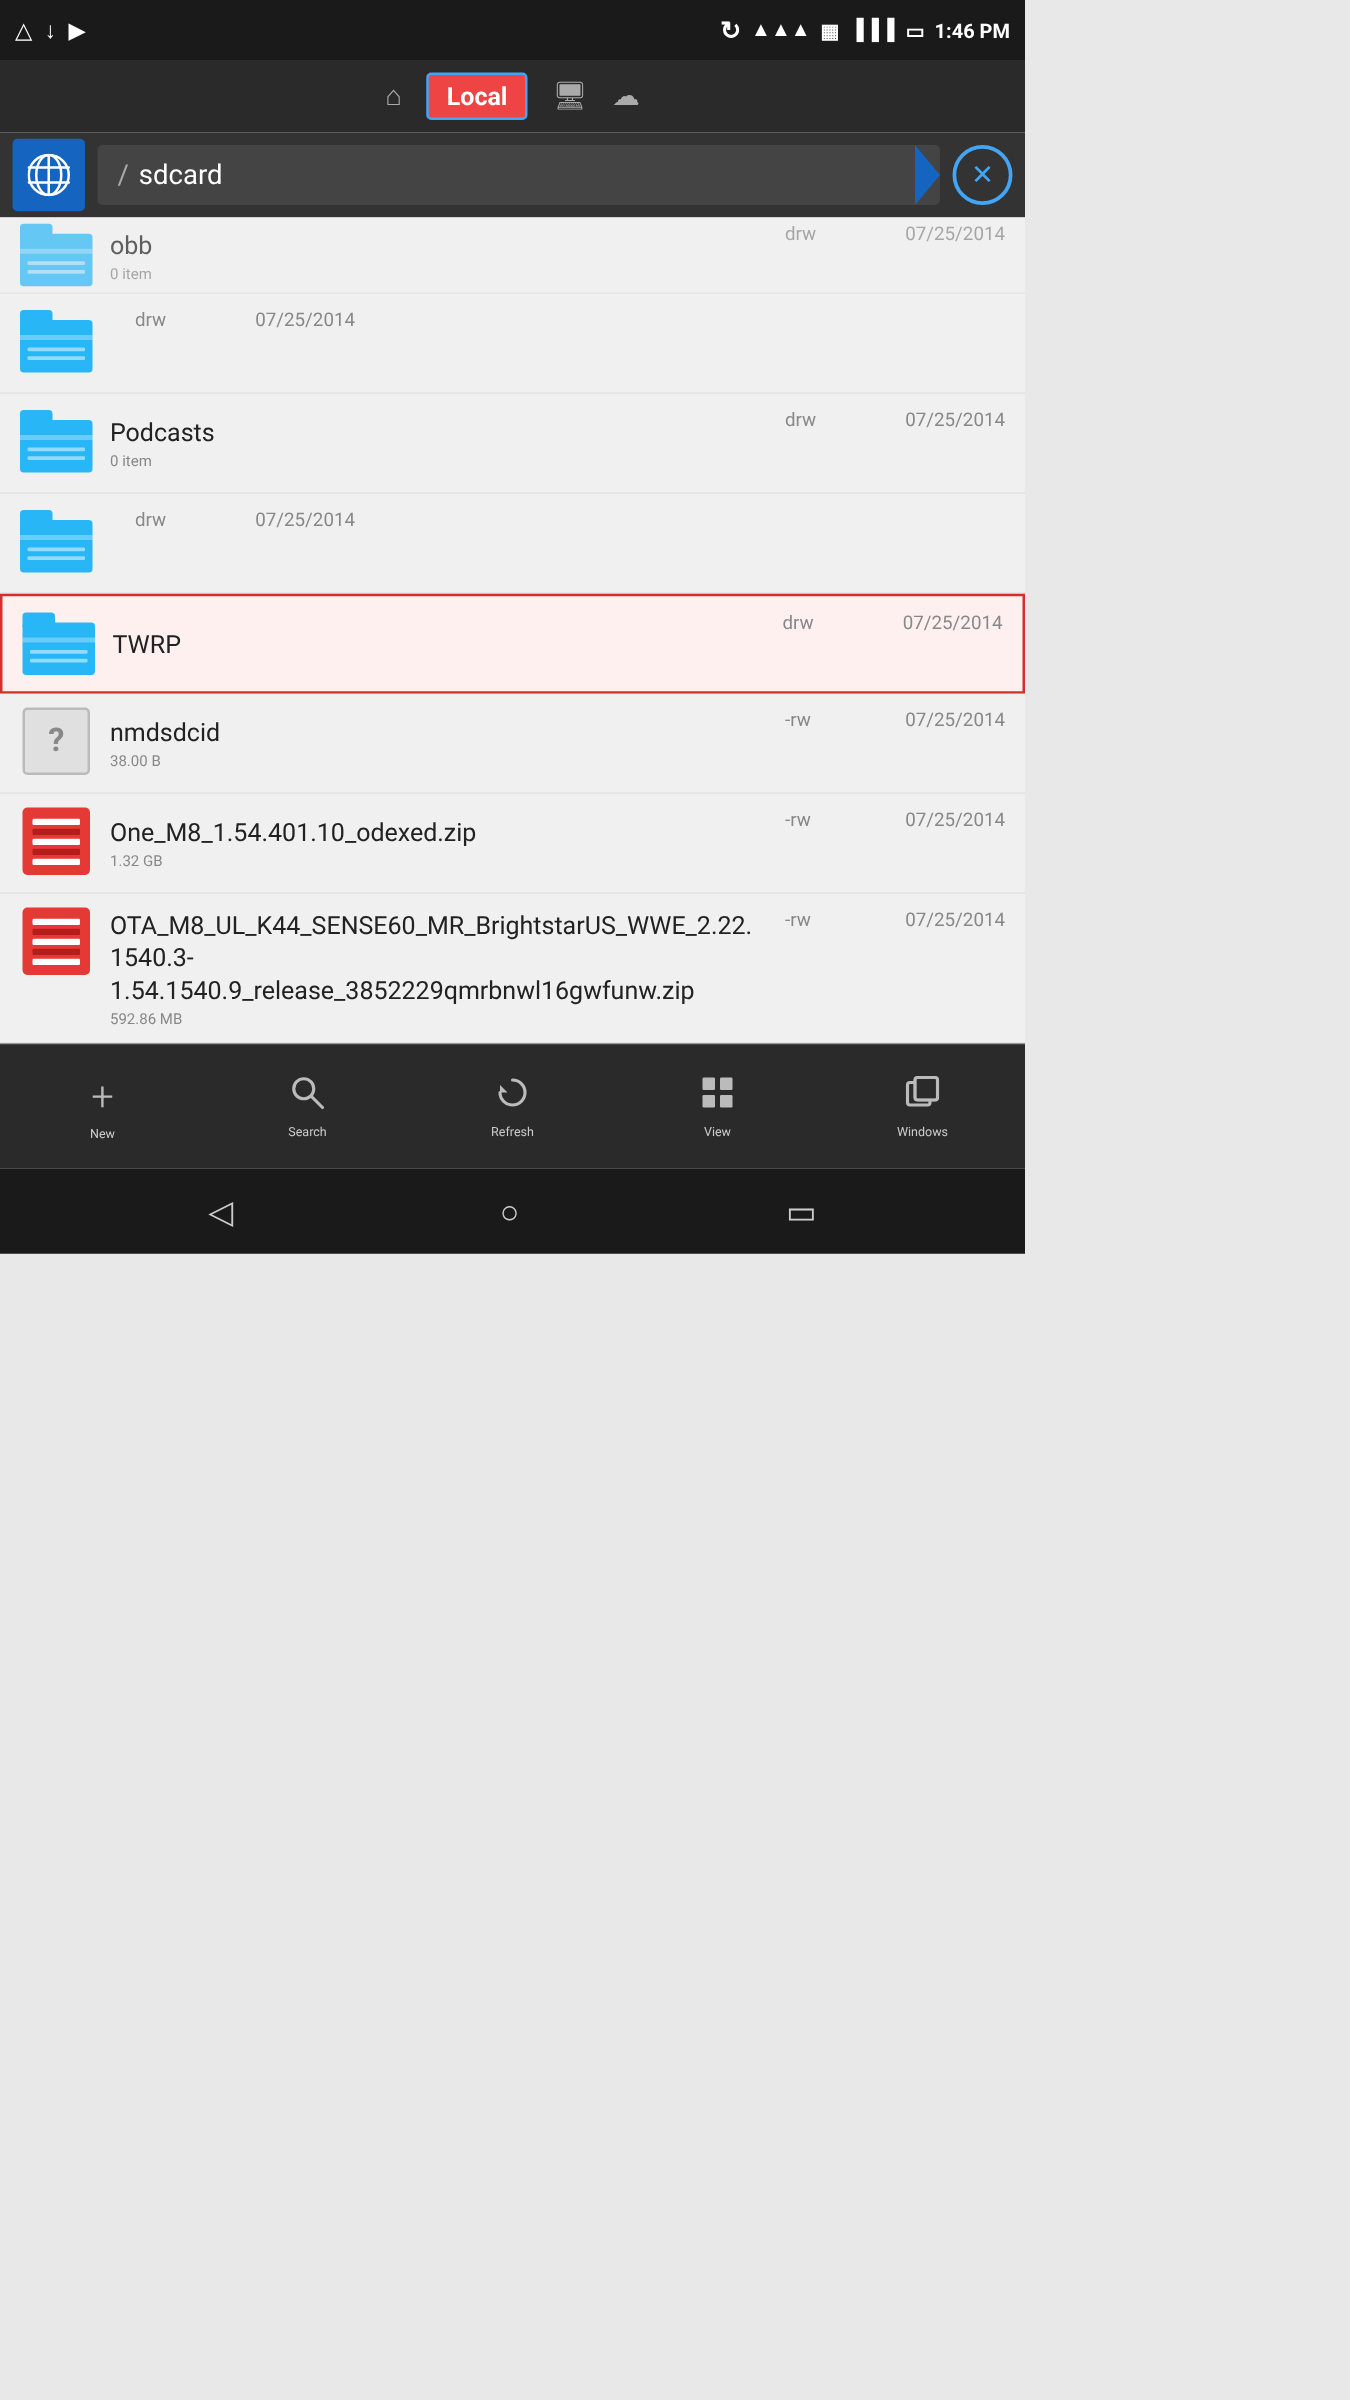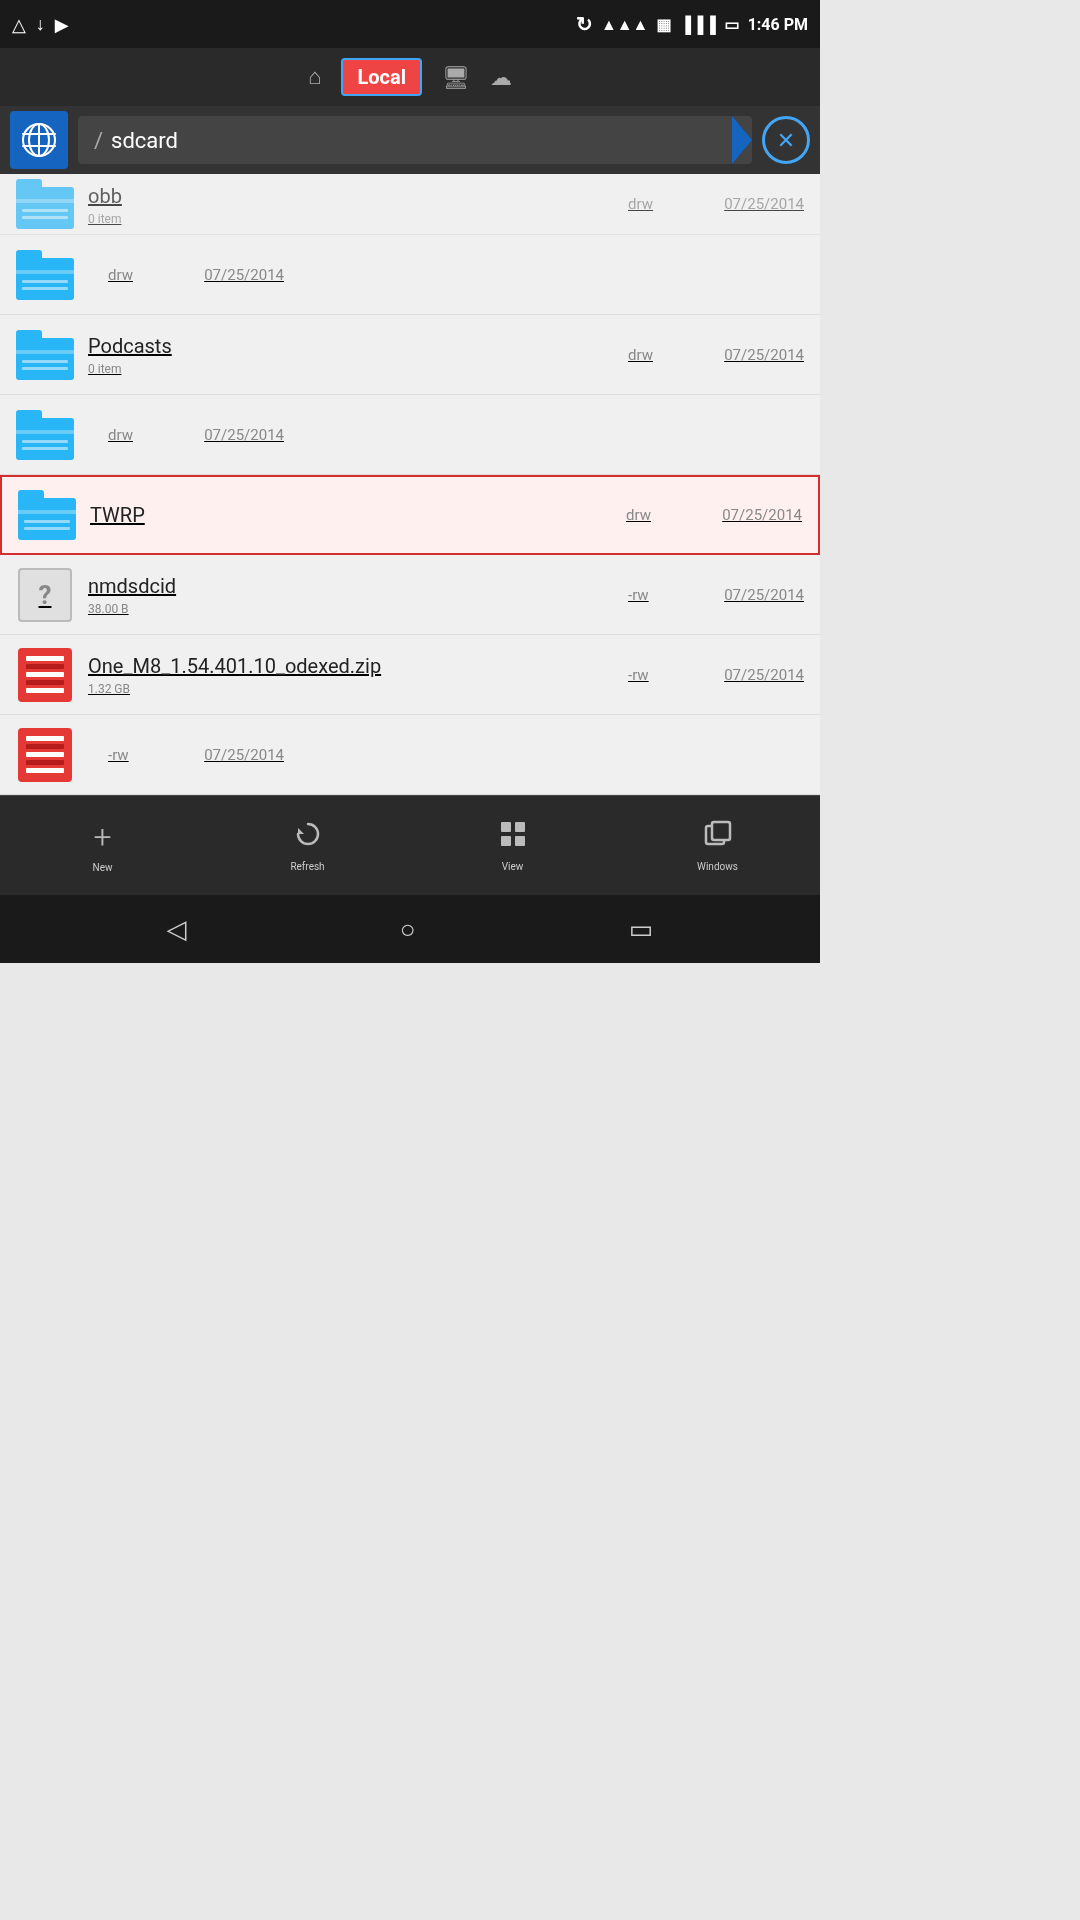--- a/index.html
+++ b/index.html
@@ -112,27 +112,25 @@
       flex-shrink: 0;
     }
 
     
     .file-list {
       background: #f0f0f0;
       flex: 1;
     }
     .file-item {
       display: flex;
-      align-items: center;
       padding: 12px 16px;
       border-bottom: 1px solid #ddd;
       background: #f0f0f0;
       min-height: 80px;
       cursor: pointer;
-      text-decoration: underline;
     }
     .file-item.selected {
       background: #fff0f0;
       border: 2px solid #d32f2f;
     }
     .file-icon {
       width: 58px;
       height: 52px;
       margin-right: 14px;
       flex-shrink: 0;
@@ -476,30 +474,43 @@
   <div class="file-item">
     <div class="file-icon">
       <div class="zip-icon">
         <div class="zip-stripe"></div>
         <div class="zip-stripe-red"></div>
         <div class="zip-stripe"></div>
         <div class="zip-stripe-red"></div>
         <div class="zip-stripe"></div>
       </div>
     </div>
+    <div class="file-info">
+      <span class="file-name">OTA_M8_UL_K44_SENSE60_MR_BrightstarUS_WWE_2.22.1540.3-1.54.1540.9_release_3852229qmrbnwl16gwfunw.zip</span>
+      <span class="file-meta">592.86 MB</span>
+    </div>
     <span class="file-perms">-rw</span>
     <span class="file-date">07/25/2014</span>
   </div>
 
 </div>
 
 <div class="bottom-toolbar">
   <div class="toolbar-btn">
     <span class="toolbar-btn-icon" style="font-size:32px; font-weight:300;">+</span>
     <span class="toolbar-btn-label">New</span>
+  </div>
+  <div class="toolbar-btn">
+    <span class="toolbar-btn-icon">
+      <svg width="28" height="28" viewBox="0 0 28 28" fill="none" xmlns="http://www.w3.org/2000/svg">
+        <circle cx="11" cy="11" r="8" stroke="#bbb" stroke-width="2.5" fill="none"></circle>
+        <line x1="17" y1="17" x2="26" y2="26" stroke="#bbb" stroke-width="2.5" stroke-linecap="round"></line>
+      </svg>
+    </span>
+    <span class="toolbar-btn-label">Search</span>
   </div>
   <div class="toolbar-btn">
     <span class="toolbar-btn-icon">
       <svg width="28" height="28" viewBox="0 0 28 28" fill="none" xmlns="http://www.w3.org/2000/svg">
         <path d="M14 4 A10 10 0 1 1 4 14" stroke="#bbb" stroke-width="2.5" fill="none" stroke-linecap="round"></path>
         <polygon points="4,8 4,14 10,14" fill="#bbb"></polygon>
       </svg>
     </span>
     <span class="toolbar-btn-label">Refresh</span>
   </div>

